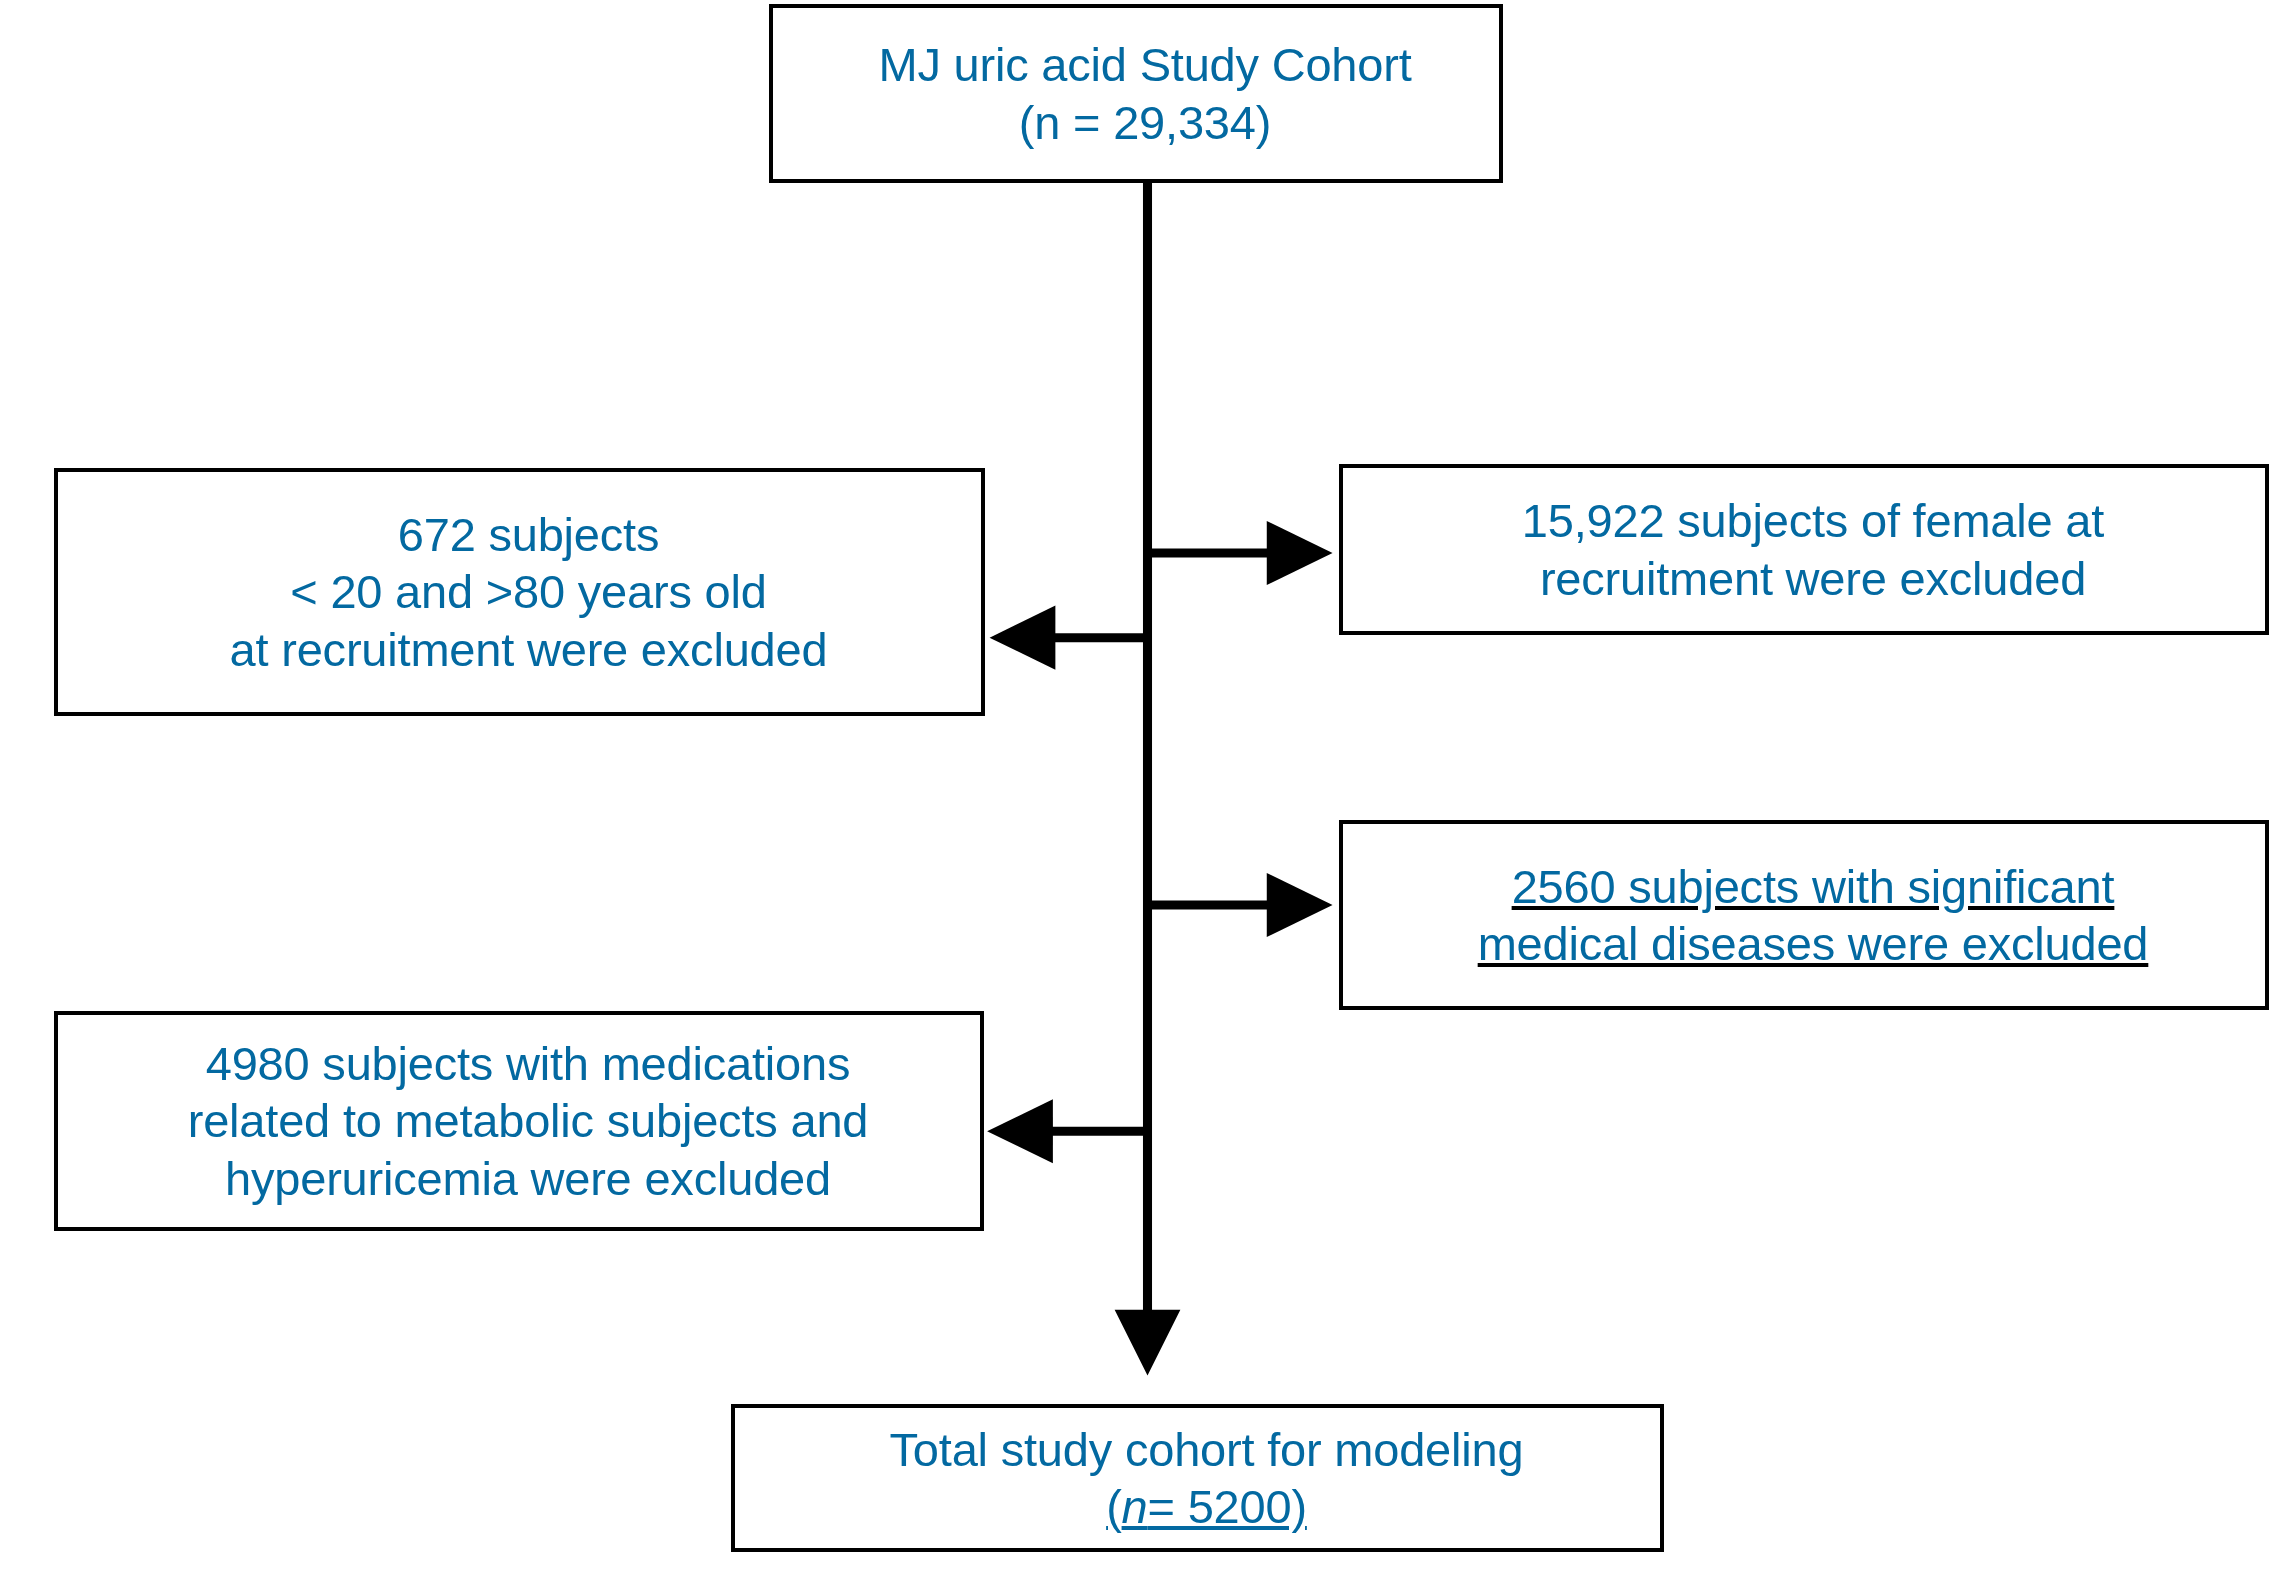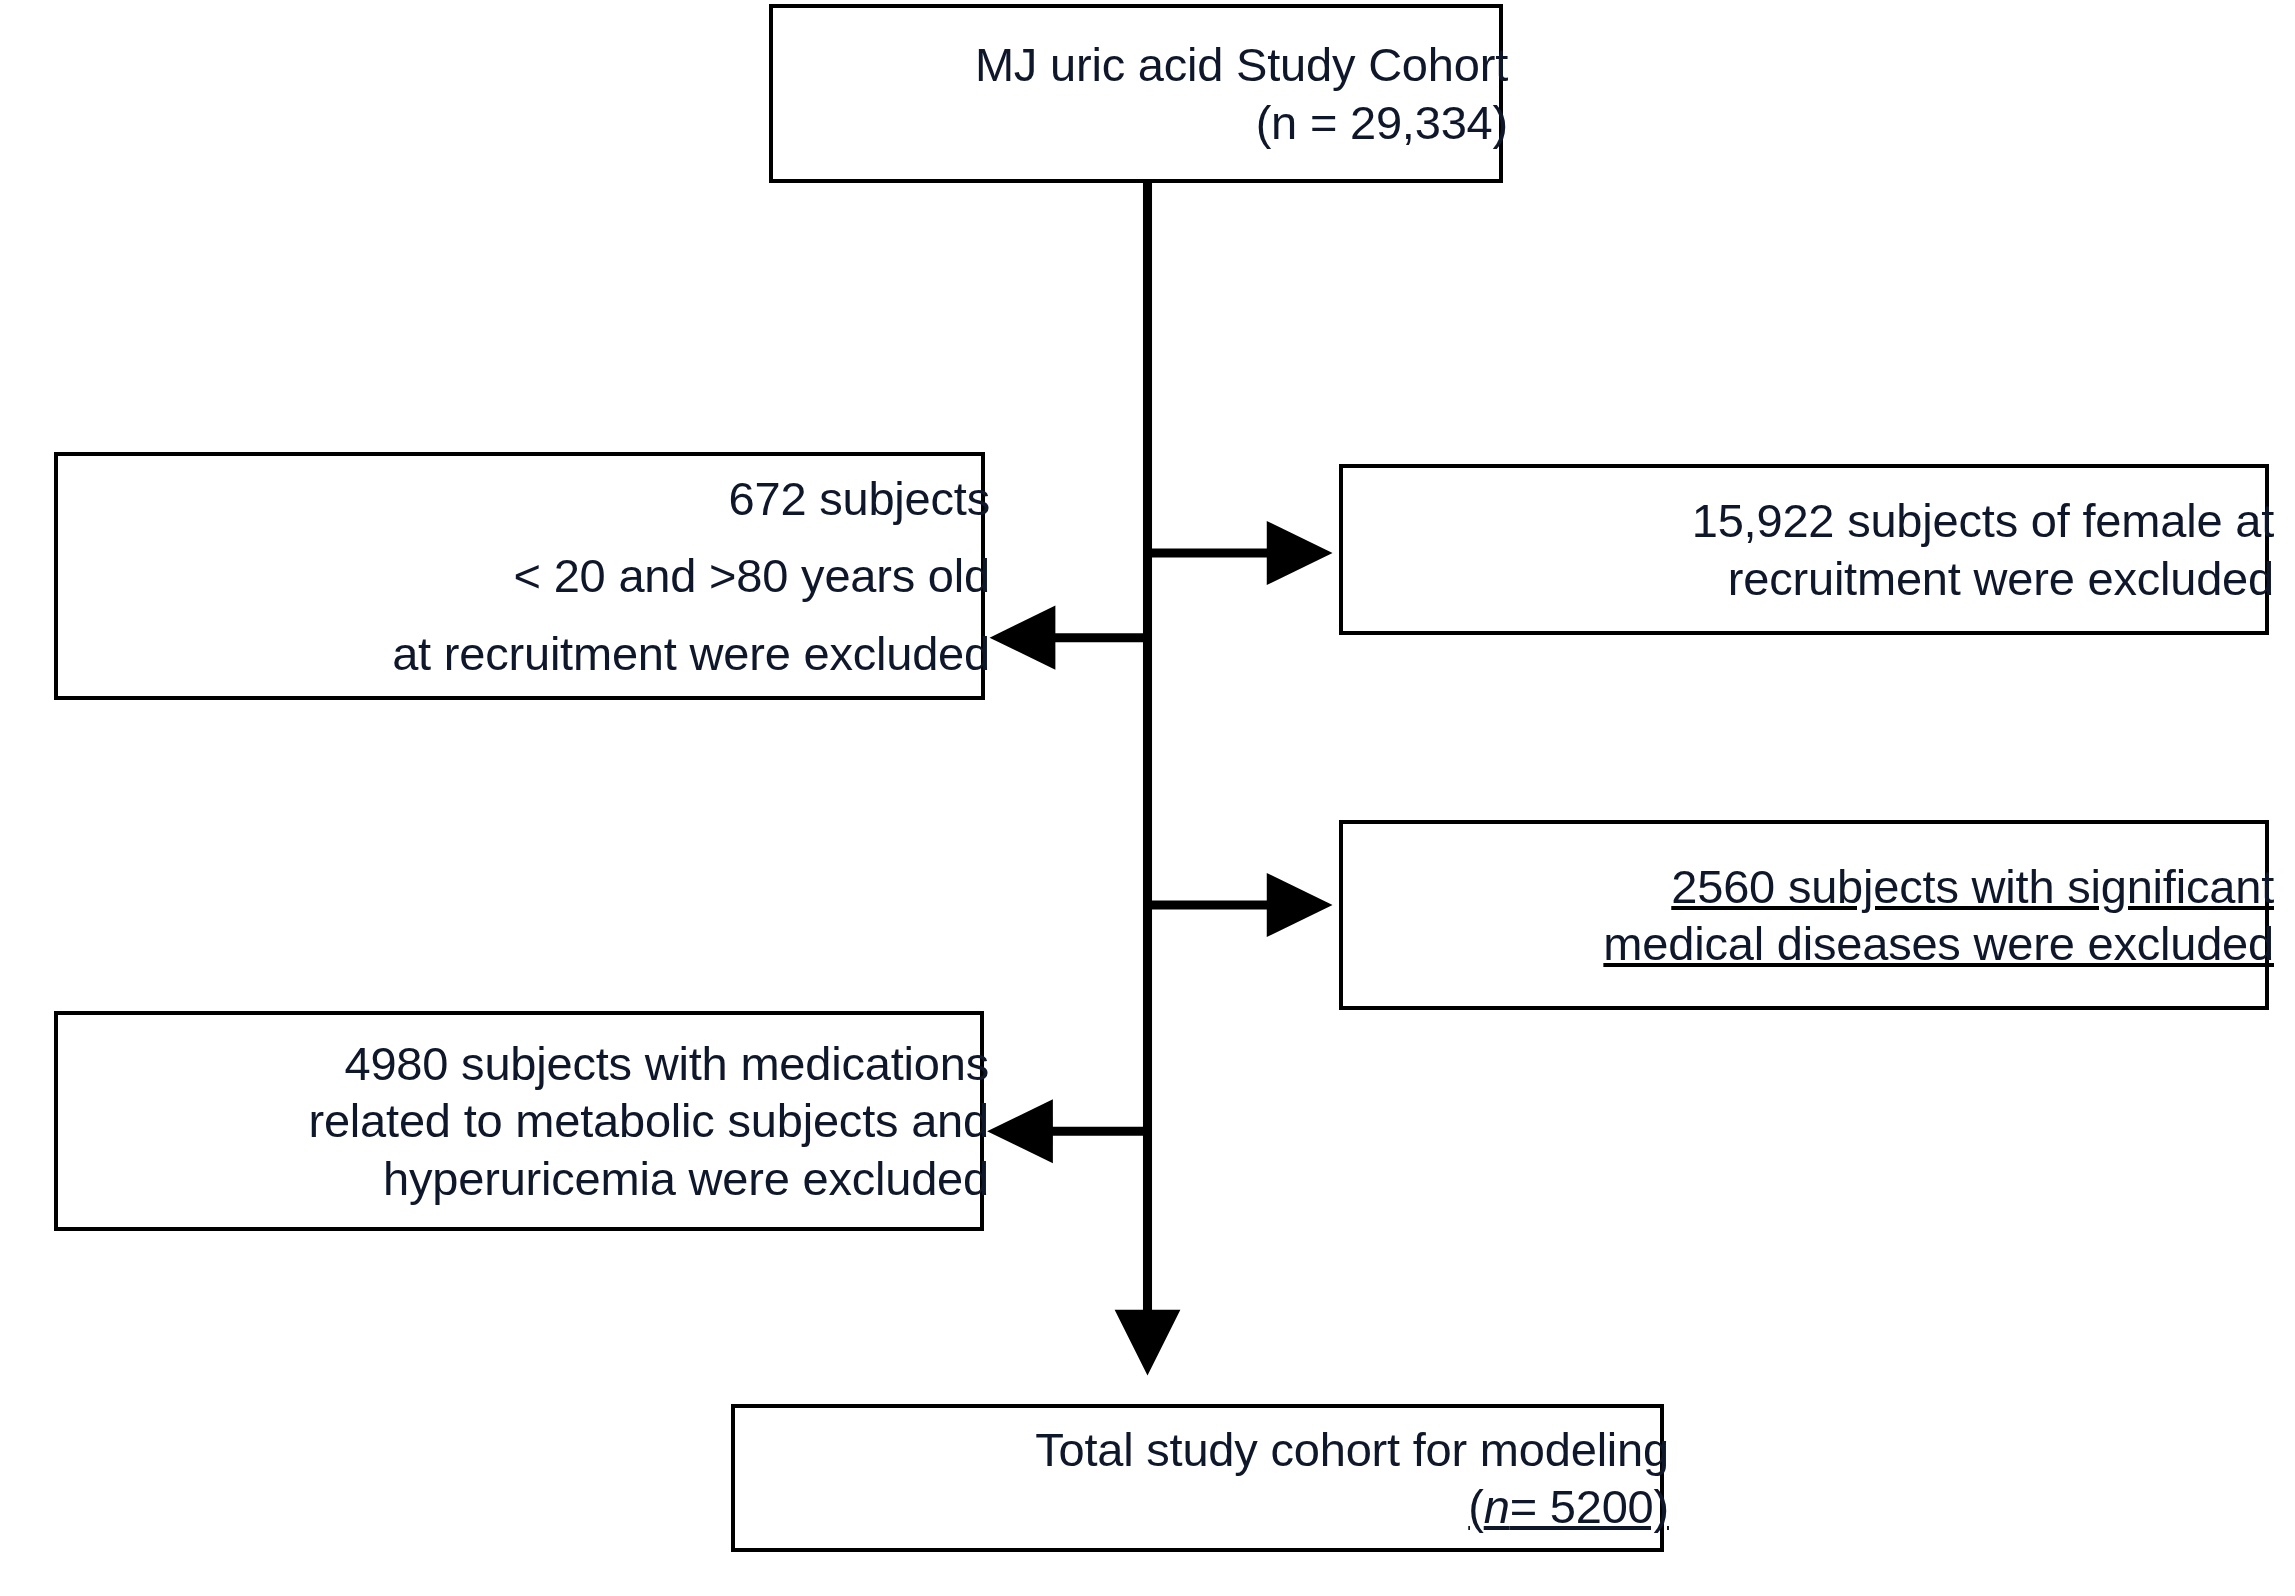--- a/index.html
+++ b/index.html
@@ -31,38 +31,38 @@
     border: 4.1px solid #000000;
     display: flex;
     flex-direction: column;
     align-items: center;
     justify-content: center;
     z-index: 3;
   }
   .node-line {
     display: block;
     width: 100%;
-    text-align: right;
-    color: #0f172a;
+    text-align: center;
+    color: #0369a1;
     font-size: 47px;
     line-height: 1.22;
     white-space: nowrap;
     letter-spacing: -0.2px;
     padding-left: 18px;
   }
   .node-line.italic-n {
     font-style: normal;
     text-decoration: underline;
   }
   .node-line em {
     font-style: italic;
   }
   
   #node-top     { left: 769px;  top: 4.1px;    width: 734px;  height: 179px; }
-  #node-left-1  { left: 54px;   top: 452px;  width: 931px; height: 248px; gap: 20px; }
+  #node-left-1  { left: 54px;   top: 468px;  width: 931px; height: 248px; }
   #node-right-1 { left: 1339px; top: 464px;  width: 930px; height: 171px; }
   #node-right-2 { left: 1339px; top: 820px;  width: 930px; height: 190px; text-decoration: underline; }
   #node-left-2  { left: 54px;   top: 1011px; width: 930px; height: 220px; }
   #node-bottom  { left: 731px;  top: 1404px; width: 933px; height: 148px; }
 </style>
 </head>
 <body>
 
 <div id="flowchart-canvas">
 

